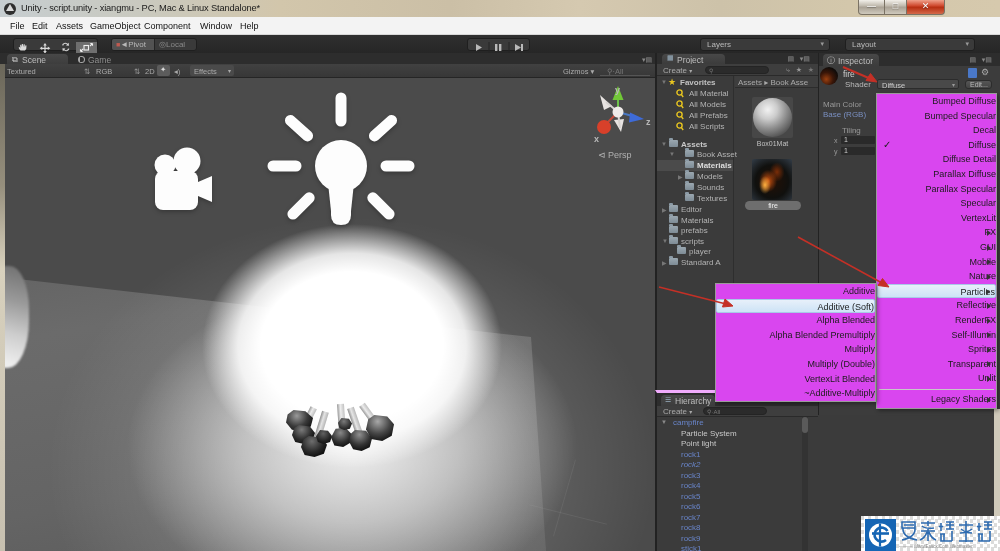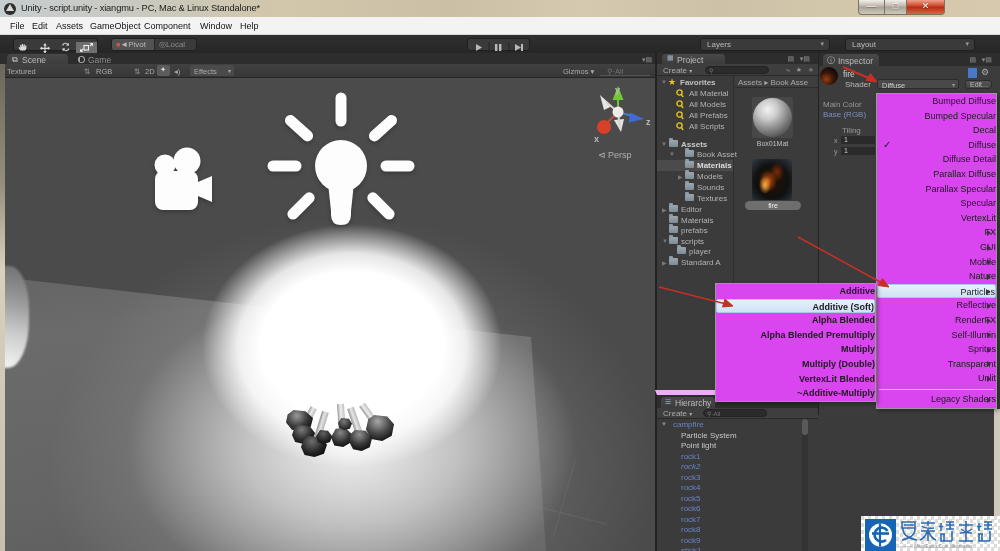--- a/index.html
+++ b/index.html
@@ -40,21 +40,21 @@
  background:radial-gradient(ellipse 225px 160px at 352px 368px,rgba(255,255,255,.85) 0%,rgba(255,255,255,.5) 48%,rgba(255,255,255,0) 100%),radial-gradient(ellipse 320px 265px at 352px 390px,rgba(255,255,255,.3) 0%,rgba(255,255,255,0) 95%);}
 #glow{position:absolute;left:0;top:0;width:655px;height:473px;
  background:radial-gradient(ellipse 150px 122px at 352px 268px,#ffffff 0%,#ffffff 61%,rgba(255,255,255,.85) 76%,rgba(255,255,255,0) 100%);}
 
 #leftobj{position:absolute;left:-6px;top:188px;width:35px;height:102px;border-radius:0 55% 60% 0/0 42% 46% 0;
  background:linear-gradient(195deg,#6e6e6e 0%,#9a9a9a 35%,#cdcdcd 65%,#ededed 92%);filter:blur(1px);}
 #lefttan{left:0;top:64px;width:5px;height:487px;background:linear-gradient(180deg,#6b675a 0%,#968f7d 25%,#d8d1bd 42%,#d2cbb9 60%,#c7c0b0 100%);}
 #righttan{left:994px;top:409px;width:6px;height:142px;background:#cfc9ba;}
 
 #project{left:655px;top:53px;width:163px;height:337px;background:#3b3b3b;border-left:2px solid #222;box-sizing:border-box;}
-#hierarchy{left:655px;top:390px;width:180px;height:161px;background:#3b3b3b;border-left:2px solid #222;border-top:5px solid #f0abfc;box-sizing:border-box;}
+#hierarchy{left:655px;top:390px;width:180px;height:161px;background:#3b3b3b;border-left:2px solid #222;border-top:3px solid #f0abfc;box-sizing:border-box;}
 #inspector{left:818px;top:53px;width:182px;height:362px;background:#3c3c3c;border-left:1px solid #222;box-sizing:border-box;}
 #preview{left:818px;top:415px;width:182px;height:136px;background:#1f1f1f;}
 .row{position:absolute;font-size:8px;color:#b4b4b4;white-space:nowrap;}
 .folder{display:inline-block;width:9px;height:7px;background:linear-gradient(180deg,#9aa7b0,#7e8c96);border-radius:1px;margin-right:3px;position:relative;top:0px;}
 .folder:before{content:"";position:absolute;left:0;top:-2px;width:4px;height:2px;background:#8b9aa5;border-radius:1px 1px 0 0;}
 .blue{color:#6884c8;}
 
 .menu{background:#d946ef;border:1px solid #9a9a9a;box-shadow:2px 2px 4px rgba(0,0,0,.35);box-sizing:border-box;text-align:right;}
 .mi{position:absolute;left:0;width:100%;height:14.6px;font-size:9px;color:#1c1c1c;line-height:14.6px;}
 .hl{background:linear-gradient(180deg,#e7f0fa,#cde3f6);border:1px solid #a9c9e8;border-radius:2px;box-sizing:border-box;}
@@ -395,21 +395,21 @@
     <div class="mi sub" style="top:204.4px;"><span style="margin-left:22px">Reflective</span></div>
     <div class="mi sub" style="top:219px;"><span style="margin-left:22px">RenderFX</span></div>
     <div class="mi sub" style="top:233.6px;"><span style="margin-left:22px">Self-Illumin</span></div>
     <div class="mi sub" style="top:248.2px;"><span style="margin-left:22px">Sprites</span></div>
     <div class="mi sub" style="top:262.8px;"><span style="margin-left:22px">Transparent</span></div>
     <div class="mi sub" style="top:277.4px;"><span style="margin-left:22px">Unlit</span></div>
     <div style="position:absolute;left:2px;top:295px;width:115px;height:1px;background:#c8c8c8;"></div>
     <div class="mi sub" style="top:298px;"><span style="margin-left:22px">Legacy Shaders</span></div>
   </div>
 
-  <div class="abs menu" id="submenu" style="left:715px;top:283px;width:161px;height:119px;font-weight:bold;">
+  <div class="abs menu" id="submenu" style="left:715px;top:283px;width:161px;height:119px;">
     <div class="mi" style="top:0px;"><span style="margin-left:25px">Additive</span></div>
     <div class="mi hl" style="top:14.6px;"><span style="margin-left:25px">Additive (Soft)</span></div>
     <div class="mi" style="top:29.2px;"><span style="margin-left:25px">Alpha Blended</span></div>
     <div class="mi" style="top:43.8px;"><span style="margin-left:25px">Alpha Blended Premultiply</span></div>
     <div class="mi" style="top:58.4px;"><span style="margin-left:25px">Multiply</span></div>
     <div class="mi" style="top:73px;"><span style="margin-left:25px">Multiply (Double)</span></div>
     <div class="mi" style="top:87.6px;"><span style="margin-left:25px">VertexLit Blended</span></div>
     <div class="mi" style="top:102.2px;"><span style="margin-left:25px">~Additive-Multiply</span></div>
   </div>
 

